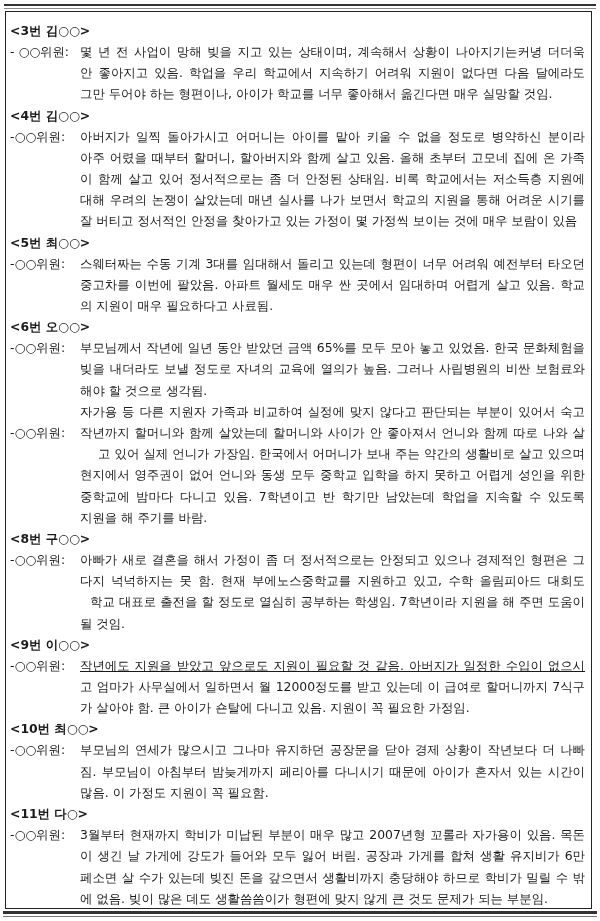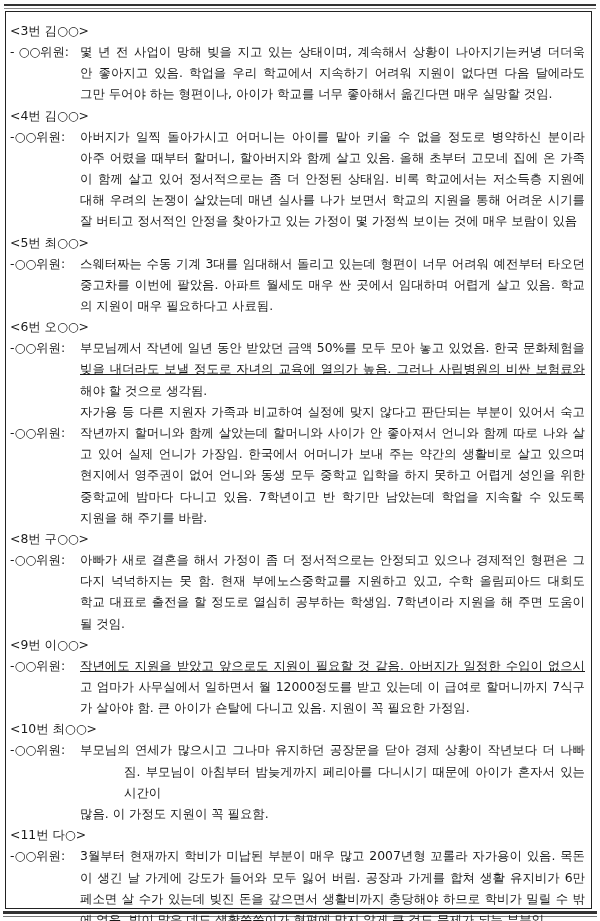--- a/index.html
+++ b/index.html
@@ -6,21 +6,21 @@
   body { width:600px; height:921px; position:relative; overflow:hidden;
          font-family:"DejaVu Sans", "Liberation Sans", sans-serif; color:#1a1a1a; }
   .top-rule { position:absolute; left:4px; right:4px; top:4px; height:2px; background:#333; }
   .top-rule2 { position:absolute; left:4px; right:4px; top:8px; height:1px; background:#888; }
   .frame { position:absolute; left:5px; top:11px; width:587px; height:898px;
            border:1.5px solid #222; box-sizing:border-box; }
   .bottom-rule { position:absolute; left:3px; right:3px; top:911px; height:3px; background:#333; }
   .bottom-rule2 { position:absolute; left:3px; right:3px; top:916px; height:1px; background:#777; }
   .content { position:absolute; left:10px; top:20px; width:575px; }
   .entry { margin:0; }
-  .heading { font-weight:normal; font-size:12.4px; line-height:21px; height:21px; white-space:nowrap; }
+  .heading { font-weight:bold; font-size:12.4px; line-height:21px; height:21px; white-space:nowrap; }
   .comment { display:flex; font-size:12.4px; line-height:21.2px; }
   .speaker { white-space:nowrap; flex:0 0 auto; width:70px; }
   .body { flex:1 1 auto; text-align:justify; text-align-last:left; word-break:keep-all; }
   .body p { margin:0; }
 </style>
 </head>
 <body>
 
 <div class="top-rule"></div>
 <div class="top-rule2"></div>
@@ -62,47 +62,47 @@
           <p style="text-align-last: justify;">중고차를 이번에 팔았음. 아파트 월세도 매우 싼 곳에서 임대하며 어렵게 살고 있음. 학교</p>
           <p>의 지원이 매우 필요하다고 사료됨.</p>
         </div>
       </div>
     </section>
     <section class="entry">
       <div class="heading">&lt;6번 오○○&gt;</div>
       <div class="comment">
         <span class="speaker">-○○위원:</span>
         <div class="body">
-          <p style="text-align-last: justify;">부모님께서 작년에 일년 동안 받았던 금액 50%를 모두 모아 놓고 있었음. 한국 문화체험을</p>
-          <p style="text-align-last: justify; text-decoration: underline;">빚을 내더라도 보낼 정도로 자녀의 교육에 열의가 높음. 그러나 사립병원의 비싼 보험료와</p>
+          <p style="text-align-last: justify;">부모님께서 작년에 일년 동안 받았던 금액 65%를 모두 모아 놓고 있었음. 한국 문화체험을</p>
+          <p style="text-align-last: justify;">빚을 내더라도 보낼 정도로 자녀의 교육에 열의가 높음. 그러나 사립병원의 비싼 보험료와</p>
           <p>해야 할 것으로 생각됨.</p>
           <p style="text-align-last: justify;">자가용 등 다른 지원자 가족과 비교하여 실정에 맞지 않다고 판단되는 부분이 있어서 숙고</p>
         </div>
       </div>
     </section>
     <section class="entry">
       <div class="comment">
         <span class="speaker">-○○위원:</span>
         <div class="body">
           <p style="text-align-last: justify;">작년까지 할머니와 함께 살았는데 할머니와 사이가 안 좋아져서 언니와 함께 따로 나와 살</p>
-          <p style="text-align-last: justify;">고 있어 실제 언니가 가장임. 한국에서 어머니가 보내 주는 약간의 생활비로 살고 있으며</p>
+          <p style="text-align-last: justify; margin-left: 18px;">고 있어 실제 언니가 가장임. 한국에서 어머니가 보내 주는 약간의 생활비로 살고 있으며</p>
           <p style="text-align-last: justify;">현지에서 영주권이 없어 언니와 동생 모두 중학교 입학을 하지 못하고 어렵게 성인을 위한</p>
           <p style="text-align-last: justify;">중학교에 밤마다 다니고 있음. 7학년이고 반 학기만 남았는데 학업을  지속할 수 있도록</p>
           <p>지원을 해 주기를 바람.</p>
         </div>
       </div>
     </section>
     <section class="entry">
       <div class="heading">&lt;8번 구○○&gt;</div>
       <div class="comment">
         <span class="speaker">-○○위원:</span>
         <div class="body">
           <p style="text-align-last: justify;">아빠가 새로 결혼을 해서 가정이 좀 더 정서적으로는 안정되고 있으나 경제적인 형편은 그</p>
           <p style="text-align-last: justify;">다지 넉넉하지는 못 함. 현재 부에노스중학교를 지원하고 있고, 수학 올림피아드 대회도</p>
-          <p style="text-align-last: justify;">학교 대표로 출전을 할 정도로 열심히 공부하는 학생임. 7학년이라 지원을 해 주면 도움이</p>
+          <p style="text-align-last: justify; margin-left: 10px;">학교 대표로 출전을 할 정도로 열심히 공부하는 학생임. 7학년이라 지원을 해 주면 도움이</p>
           <p>될 것임.</p>
         </div>
       </div>
     </section>
     <section class="entry">
       <div class="heading">&lt;9번 이○○&gt;</div>
       <div class="comment">
         <span class="speaker">-○○위원:</span>
         <div class="body">
           <p style="text-align-last: justify; text-decoration: underline;">작년에도 지원을 받았고 앞으로도 지원이 필요할 것 같음. 아버지가 일정한 수입이 없으시</p>
@@ -110,21 +110,21 @@
           <p>가 살아야 함. 큰 아이가 숀탈에 다니고 있음. 지원이 꼭 필요한 가정임.</p>
         </div>
       </div>
     </section>
     <section class="entry">
       <div class="heading">&lt;10번 최○○&gt;</div>
       <div class="comment">
         <span class="speaker">-○○위원:</span>
         <div class="body">
           <p style="text-align-last: justify;">부모님의 연세가 많으시고 그나마 유지하던 공장문을 닫아 경제 상황이 작년보다 더 나빠</p>
-          <p style="text-align-last: justify; margin-left: 44px;">짐. 부모님이 아침부터 밤늦게까지 페리아를 다니시기 때문에 아이가 혼자서 있는 시간이</p>
+          <p style="text-align-last: justify;">짐. 부모님이 아침부터 밤늦게까지 페리아를 다니시기 때문에 아이가 혼자서 있는 시간이</p>
           <p>많음. 이 가정도 지원이 꼭 필요함.</p>
         </div>
       </div>
     </section>
     <section class="entry">
       <div class="heading">&lt;11번 다○&gt;</div>
       <div class="comment">
         <span class="speaker">-○○위원:</span>
         <div class="body">
           <p style="text-align-last: justify;">3월부터 현재까지 학비가 미납된 부분이 매우 많고 2007년형 꼬롤라 자가용이 있음. 목돈</p>

